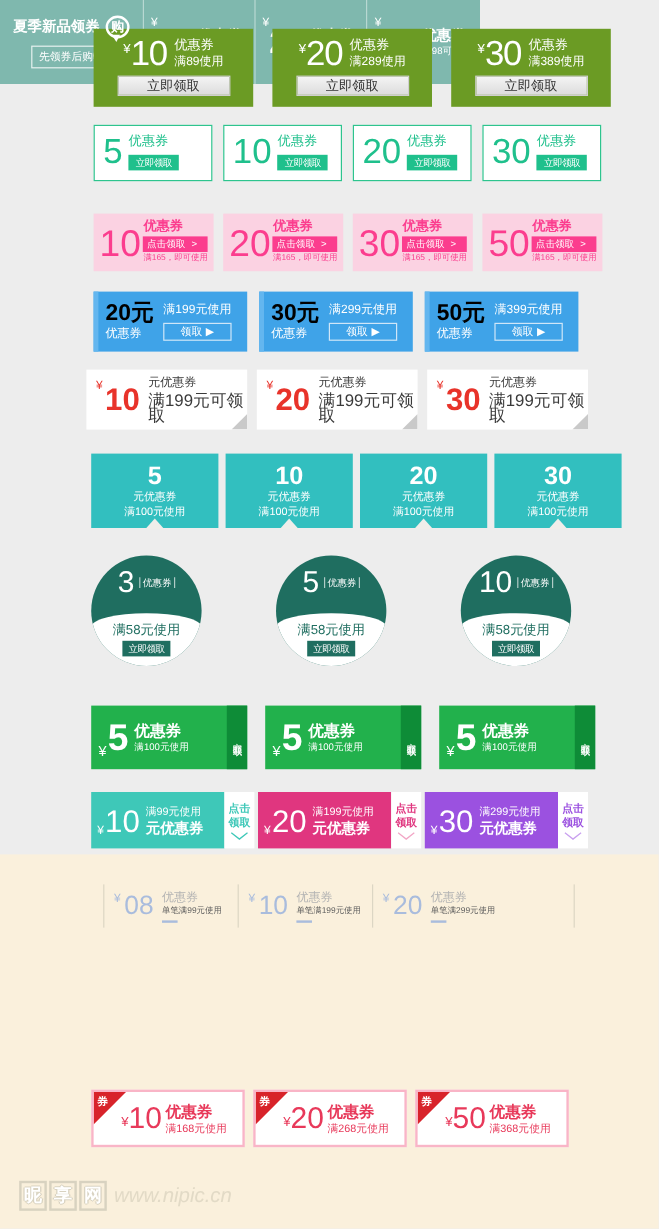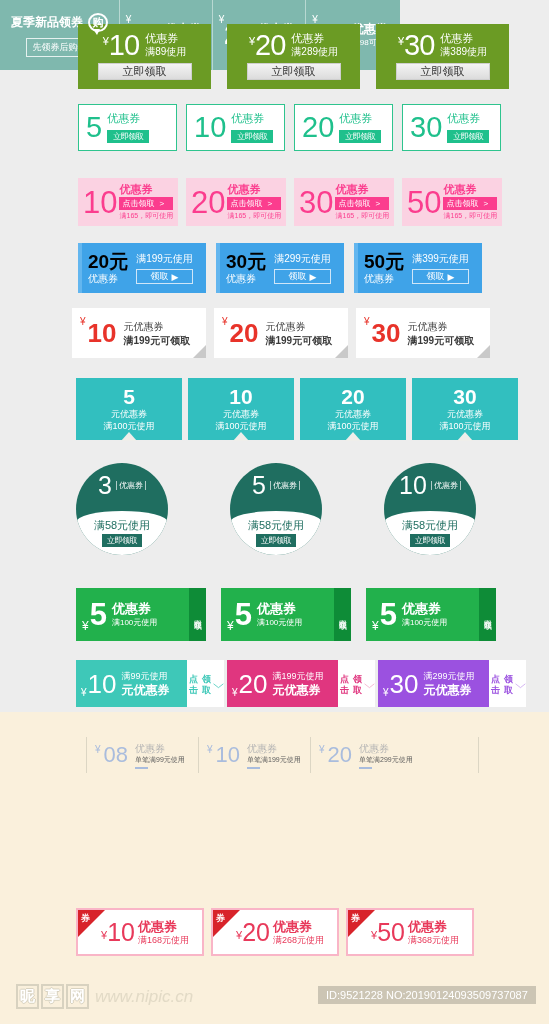--- a/index.html
+++ b/index.html
@@ -83,21 +83,21 @@
   
   .r5 { left: 72px; top: 308px; gap: 8px; }
   .c5 {
     position: relative; width: 134px; height: 50px; background:#fff;
     display:flex; align-items:center; padding-left: 8px; overflow:hidden;
   }
   .c5-yen { color:#e8332a; font-size: 10px; align-self:flex-start; margin-top:8px; }
   .c5-num { color:#e8332a; font-size: 26px; font-weight: bold; line-height: 1; margin-left:2px; }
   .c5-r { margin-left: 7px; }
   .c5-t1 { color:#3a3a3a; font-size: 10px; line-height: 14px; }
-  .c5-t2 { color:#3a3a3a; font-size: 10px; line-height: 13px; font-weight: bold; }
+  .c5-t2 { color:#3a3a3a; font-size: 14px; line-height: 13px; }
   .c5-fold {
     position:absolute; right:0; bottom:0; width:0; height:0;
     border-left: 13px solid transparent; border-bottom: 13px solid #c9c9c9;
   }
 
   
   .r6 { left: 76px; top: 378px; gap: 6px; }
   .c6 {
     position: relative; width: 106px; height: 62px; background:#32bfbf;
     display:flex; flex-direction:column; align-items:center; justify-content:center;
@@ -151,21 +151,21 @@
   
   .r9 { left: 76px; top: 660px; gap: 3px; }
   .c9 { display:flex; height: 47px; }
   .c9-main { width: 111px; display:flex; align-items:center; padding-left: 5px; color:#fff; }
   .c9-yen { font-size: 10px; align-self:flex-end; margin-bottom: 9px; }
   .c9-num { font-size: 26px; line-height: 1; font-weight: 300; margin-left:1px; }
   .c9-r { margin-left: 5px; }
   .c9-t1 { font-size: 9px; line-height: 13px; }
   .c9-t2 { font-size: 12px; font-weight: bold; line-height: 15px; }
   .c9-stub {
-    width: 37px; background:#fff; display:flex; flex-direction:row;
+    width: 25px; background:#fff; display:flex; flex-direction:column;
     align-items:center; justify-content:center; padding-top: 2px;
   }
   .c9-stub-t { font-size: 9px; line-height: 11px; font-weight:bold; text-align:center; }
   .c9-arrow { width: 15px; height: 8px; margin-top: 2px; }
 
   
   .cream { position:absolute; left:0; top: 712px; width: 549px; height: 312px; background:#faf0dc; }
 
   
   .r10 { left: 86px; top: 737px; gap: 0; align-items: center; }
@@ -684,16 +684,15 @@
 
   <div class="footer">
     <div class="fl">
       <span class="fl-logo">
         <span class="fl-ch">昵</span>
         <span class="fl-ch">享</span>
         <span class="fl-ch">网</span>
       </span>
       <span class="fl-url">www.nipic.cn</span>
     </div>
-    <div class="fid">ID:9521228 NO:20190124093509737087</div>
   </div>
 
 </div>
 
 </body></html>

